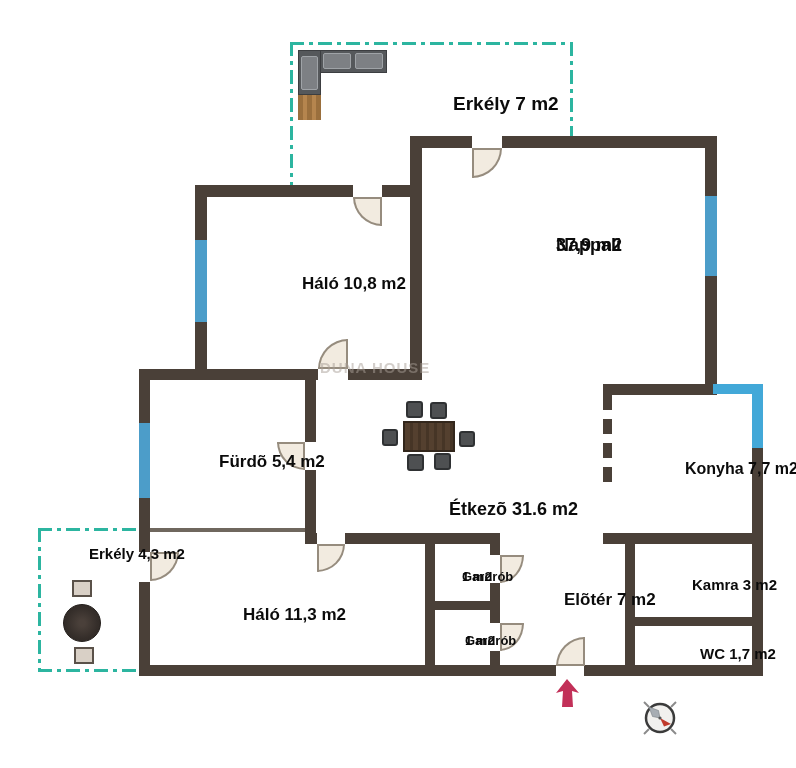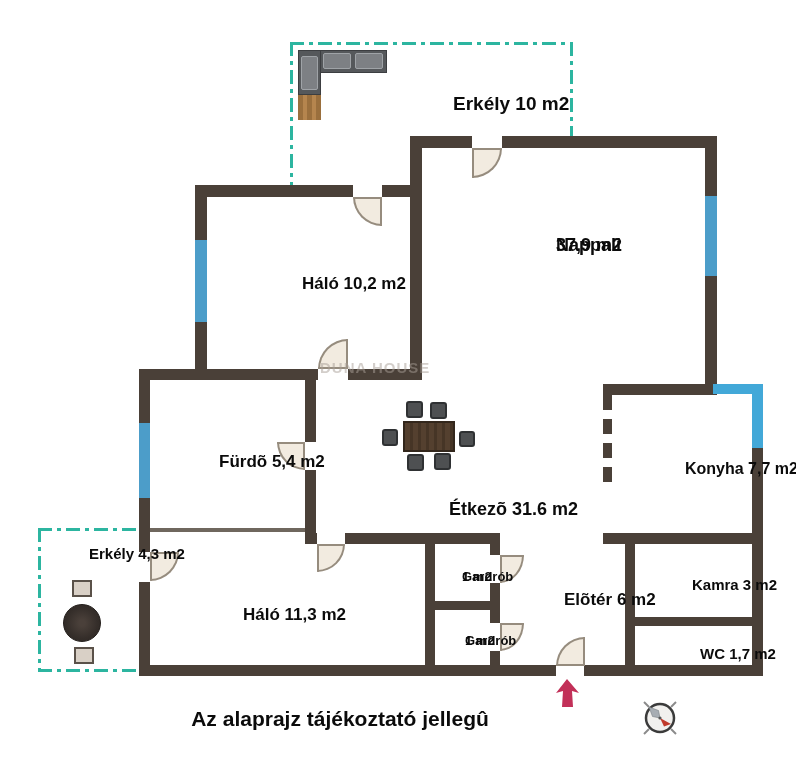--- a/index.html
+++ b/index.html
@@ -34,21 +34,20 @@
              font-weight:bold;font-size:15px;letter-spacing:1px;color:#a89f97;opacity:.5;
              transform:scaleY(.92);}
   #entrance-arrow{left:552px;top:678px;z-index:6;}
   #compass{left:637px;top:695px;z-index:6;}
 </style>
 </head>
 <body>
 
 <div id="stage">
   <div id="watermark">DUNA HOUSE</div>
-  <div id="title-note">Az alaprajz tájékoztató jellegû</div>
 
   <svg id="entrance-arrow" width="32" height="32" viewBox="0 0 32 32">
     <path d="M15 1 L27 15 L20 13 L21 29 L10 29 L11 13 L4 15 Z" fill="#c23058"></path>
   </svg>
 
   <svg id="compass" width="46" height="46" viewBox="0 0 46 46">
     <line x1="7" y1="7" x2="12" y2="12" stroke="#8b8b8b" stroke-width="2"></line>
     <line x1="39" y1="7" x2="34" y2="12" stroke="#8b8b8b" stroke-width="2"></line>
     <line x1="7" y1="39" x2="12" y2="34" stroke="#8b8b8b" stroke-width="2"></line>
     <line x1="39" y1="39" x2="34" y2="34" stroke="#8b8b8b" stroke-width="2"></line>
@@ -120,28 +119,28 @@
     <div class="tchair" style="left: 72px; top: 580px; width: 20px; height: 17px;"></div>
     <div class="tchair" style="left: 74px; top: 647px; width: 20px; height: 17px;"></div>
     <div class="dchair" style="left: 406px; top: 401px; width: 17px; height: 17px;"></div>
     <div class="dchair" style="left: 430px; top: 402px; width: 17px; height: 17px;"></div>
     <div class="dchair" style="left: 382px; top: 429px; width: 16px; height: 17px;"></div>
     <div class="dchair" style="left: 459px; top: 431px; width: 16px; height: 16px;"></div>
     <div class="dchair" style="left: 407px; top: 454px; width: 17px; height: 17px;"></div>
     <div class="dchair" style="left: 434px; top: 453px; width: 17px; height: 17px;"></div>
     <div class="dtable" style="left: 403px; top: 421px; width: 52px; height: 31px;"></div>
     <div class="rlabel" style="left: 453px; top: 93px; font-size: 19px;">
-      <div>Erkély 10 m2</div>
+      <div>Erkély 7 m2</div>
     </div>
     <div class="rlabel" style="left: 556px; top: 235px; font-size: 18px;">
       <div>Nappali</div>
       <div>37,9 m2</div>
     </div>
     <div class="rlabel" style="left: 302px; top: 274px; font-size: 17px;">
-      <div>Háló 10,2 m2</div>
+      <div>Háló 10,8 m2</div>
     </div>
     <div class="rlabel" style="left: 219px; top: 452px; font-size: 17px;">
       <div>Fürdõ 5,4 m2</div>
     </div>
     <div class="rlabel" style="left: 449px; top: 499px; font-size: 18px;">
       <div>Étkezõ 31.6 m2</div>
     </div>
     <div class="rlabel" style="left: 685px; top: 460px; font-size: 16px;">
       <div>Konyha 7,7 m2</div>
     </div>
@@ -149,21 +148,21 @@
       <div>Erkély 4,3 m2</div>
     </div>
     <div class="rlabel" style="left: 243px; top: 605px; font-size: 17px;">
       <div>Háló 11,3 m2</div>
     </div>
     <div class="rlabel" style="left: 462px; top: 570px; font-size: 13px;">
       <div>Gardrób</div>
       <div>1 m2</div>
     </div>
     <div class="rlabel" style="left: 564px; top: 590px; font-size: 17px;">
-      <div>Elõtér 6 m2</div>
+      <div>Elõtér 7 m2</div>
     </div>
     <div class="rlabel" style="left: 465px; top: 634px; font-size: 13px;">
       <div>Gardrób</div>
       <div>1 m2</div>
     </div>
     <div class="rlabel" style="left: 692px; top: 577px; font-size: 15px;">
       <div>Kamra 3 m2</div>
     </div>
     <div class="rlabel" style="left: 700px; top: 646px; font-size: 15px;">
       <div>WC 1,7 m2</div>

